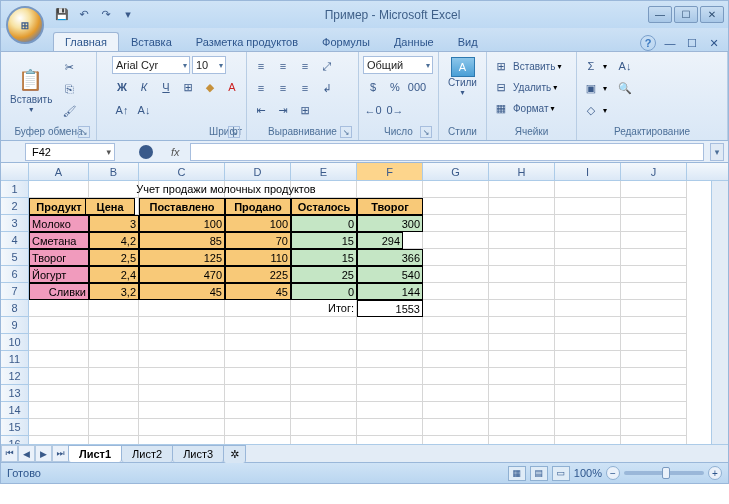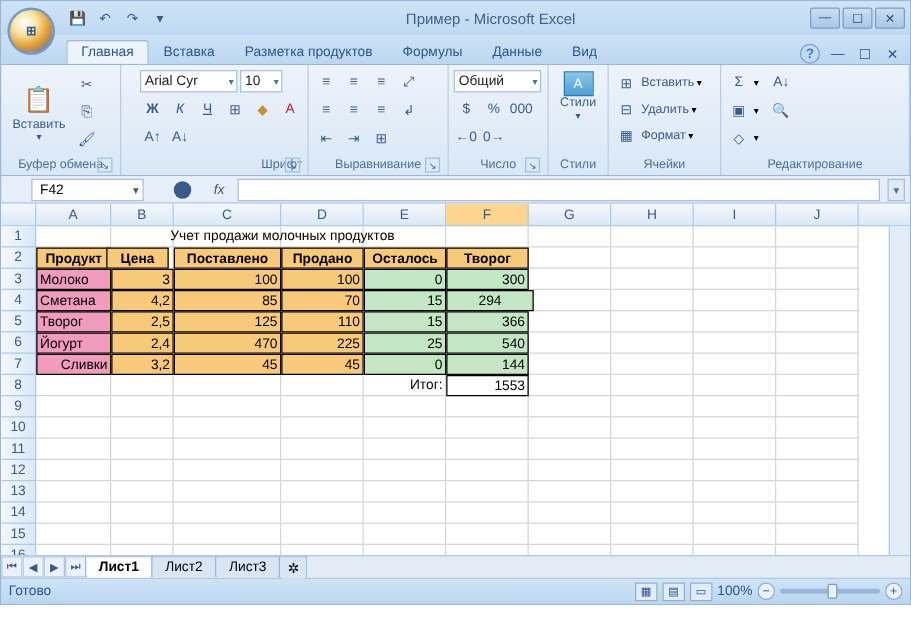--- a/index.html
+++ b/index.html
@@ -476,21 +476,21 @@
         <div class="cell num-cell right" style="left: 60px; top: 34px; width: 50px;">3</div>
         <div class="cell num-cell right" style="left: 110px; top: 34px; width: 86px;">100</div>
         <div class="cell num-cell right" style="left: 196px; top: 34px; width: 66px;">100</div>
         <div class="cell grn-cell right" style="left: 262px; top: 34px; width: 66px;">0</div>
         <div class="cell grn-cell right" style="left: 328px; top: 34px; width: 66px;">300</div>
         <div class="cell prod-cell " style="left: 0px; top: 51px; width: 60px;">Сметана</div>
         <div class="cell num-cell right" style="left: 60px; top: 51px; width: 50px;">4,2</div>
         <div class="cell num-cell right" style="left: 110px; top: 51px; width: 86px;">85</div>
         <div class="cell num-cell right" style="left: 196px; top: 51px; width: 66px;">70</div>
         <div class="cell grn-cell right" style="left: 262px; top: 51px; width: 66px;">15</div>
-        <div class="cell grn-cell right" style="left: 328px; top: 51px; width: 70px; text-align: center;">294</div>
+        <div class="cell grn-cell right" style="left: 328px; top: 51px; width: 46px;">294</div>
         <div class="cell prod-cell " style="left: 0px; top: 68px; width: 60px;">Творог</div>
         <div class="cell num-cell right" style="left: 60px; top: 68px; width: 50px;">2,5</div>
         <div class="cell num-cell right" style="left: 110px; top: 68px; width: 86px;">125</div>
         <div class="cell num-cell right" style="left: 196px; top: 68px; width: 66px;">110</div>
         <div class="cell grn-cell right" style="left: 262px; top: 68px; width: 66px;">15</div>
         <div class="cell grn-cell right" style="left: 328px; top: 68px; width: 66px;">366</div>
         <div class="cell prod-cell " style="left: 0px; top: 85px; width: 60px;">Йогурт</div>
         <div class="cell num-cell right" style="left: 60px; top: 85px; width: 50px;">2,4</div>
         <div class="cell num-cell right" style="left: 110px; top: 85px; width: 86px;">470</div>
         <div class="cell num-cell right" style="left: 196px; top: 85px; width: 66px;">225</div>

